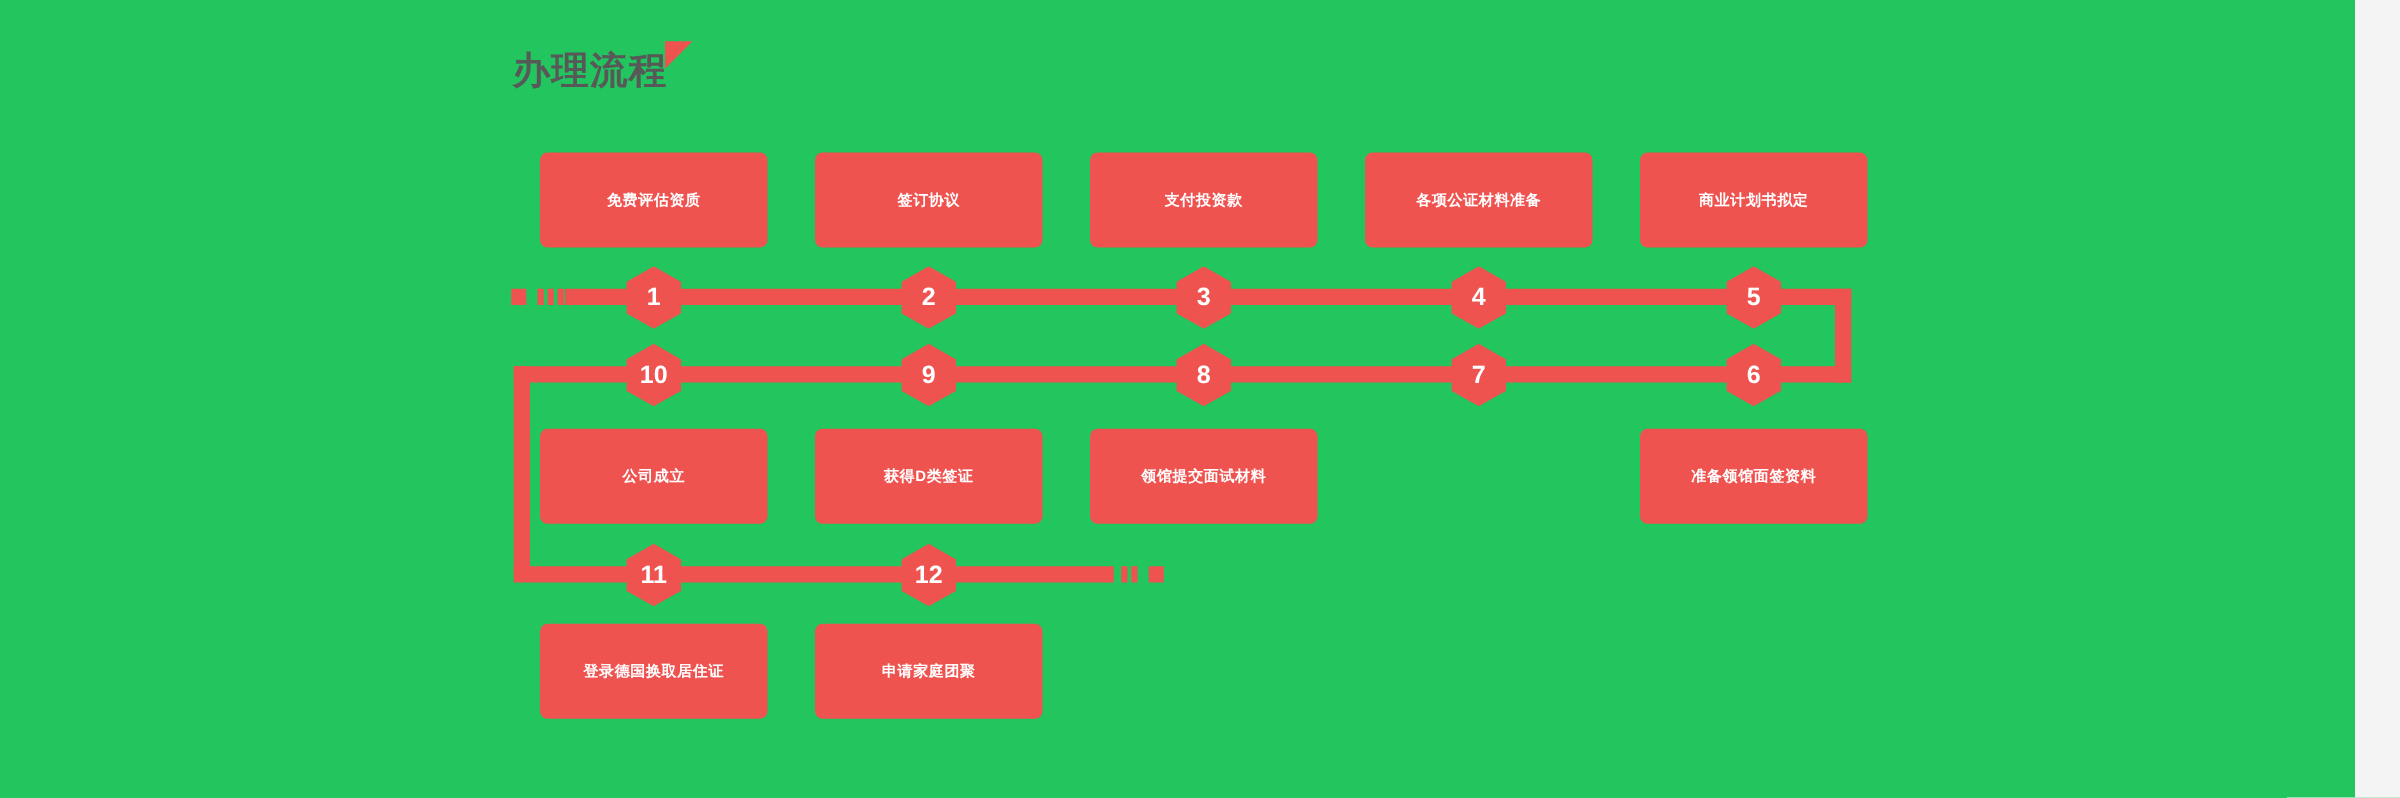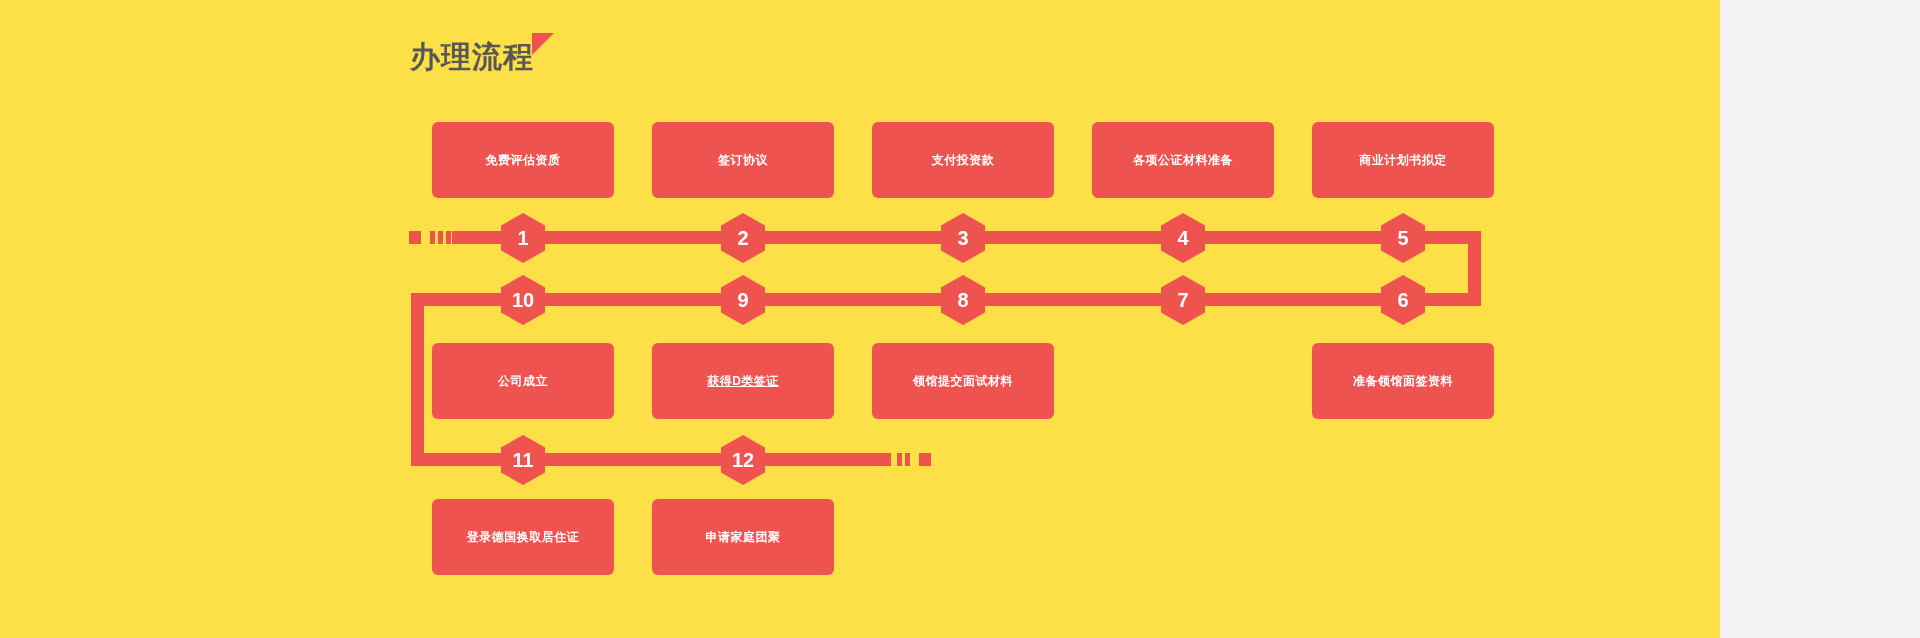--- a/index.html
+++ b/index.html
@@ -5,23 +5,23 @@
   * { box-sizing: border-box; margin: 0; padding: 0; }
   html, body {
     width: 1920px;
     height: 638px;
     background: #f4f4f4;
     font-family: "Liberation Sans", "DejaVu Sans", sans-serif;
     overflow: hidden;
   }
   #root {
     position: relative;
-    width: 1720px;
+    width: 1884px;
     height: 638px;
-    background: #fde047;
+    background: #22c55e;
   }
 
   
   .title-wrap {
     position: absolute;
     left: 410px;
     top: 40px;
     display: flex;
     align-items: flex-start;
   }
@@ -121,21 +121,21 @@
 
   <div class="line line-h" style="left:411px; top:293px; width:1070px;"></div>
 
   <div class="hex" style="left:501px; top:275px;">10</div>
   <div class="hex" style="left:721px; top:275px;">9</div>
   <div class="hex" style="left:941px; top:275px;">8</div>
   <div class="hex" style="left:1161px; top:275px;">7</div>
   <div class="hex" style="left:1381px; top:275px;">6</div>
 
   <div class="box" style="left:432px; top:343px;">公司成立</div>
-  <div class="box" style="left:652px; top:343px;text-decoration:underline;">获得D类签证</div>
+  <div class="box" style="left:652px; top:343px;">获得D类签证</div>
   <div class="box" style="left:872px; top:343px;font-family:Liberation Mono, monospace;">领馆提交面试材料</div>
   <div class="box" style="left:1312px; top:343px;">准备领馆面签资料</div>
 
   <div class="line line-v" style="left:411px; top:293px; height:166px;"></div>
 
   <div class="line line-h" style="left:411px; top:453px; width:480px;"></div>
   <div class="cap cap-bar" style="left:897px; top:453px;"></div>
   <div class="cap cap-bar" style="left:905px; top:453px;"></div>
   <div class="cap cap-sq" style="left:919px; top:453px;"></div>
 

